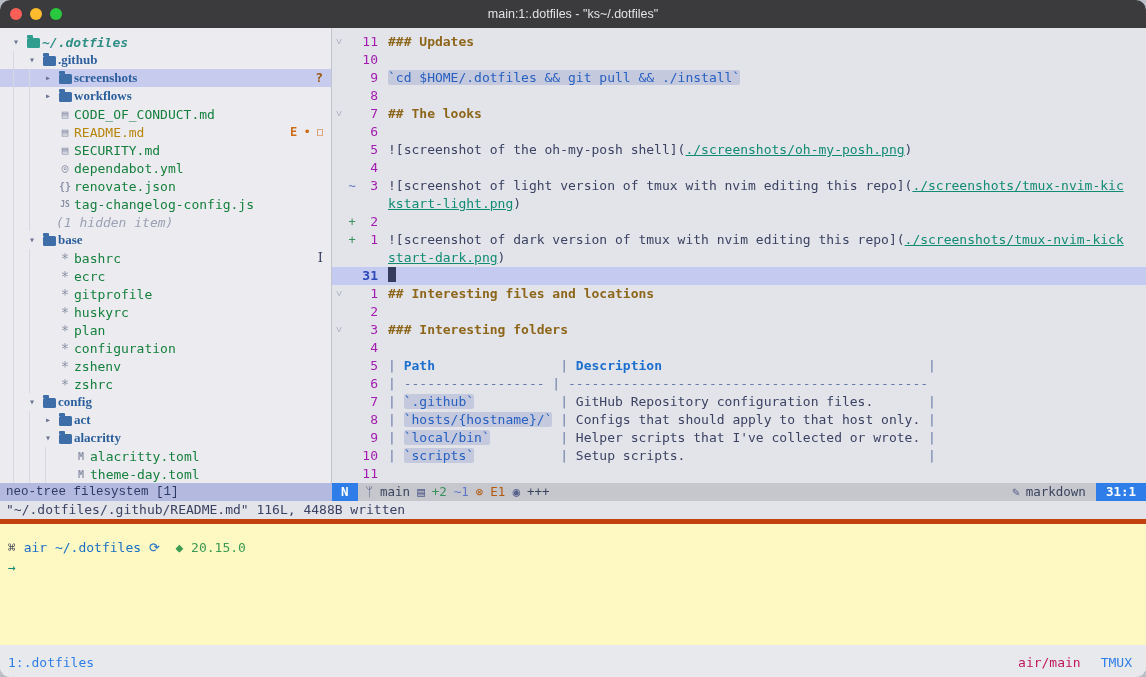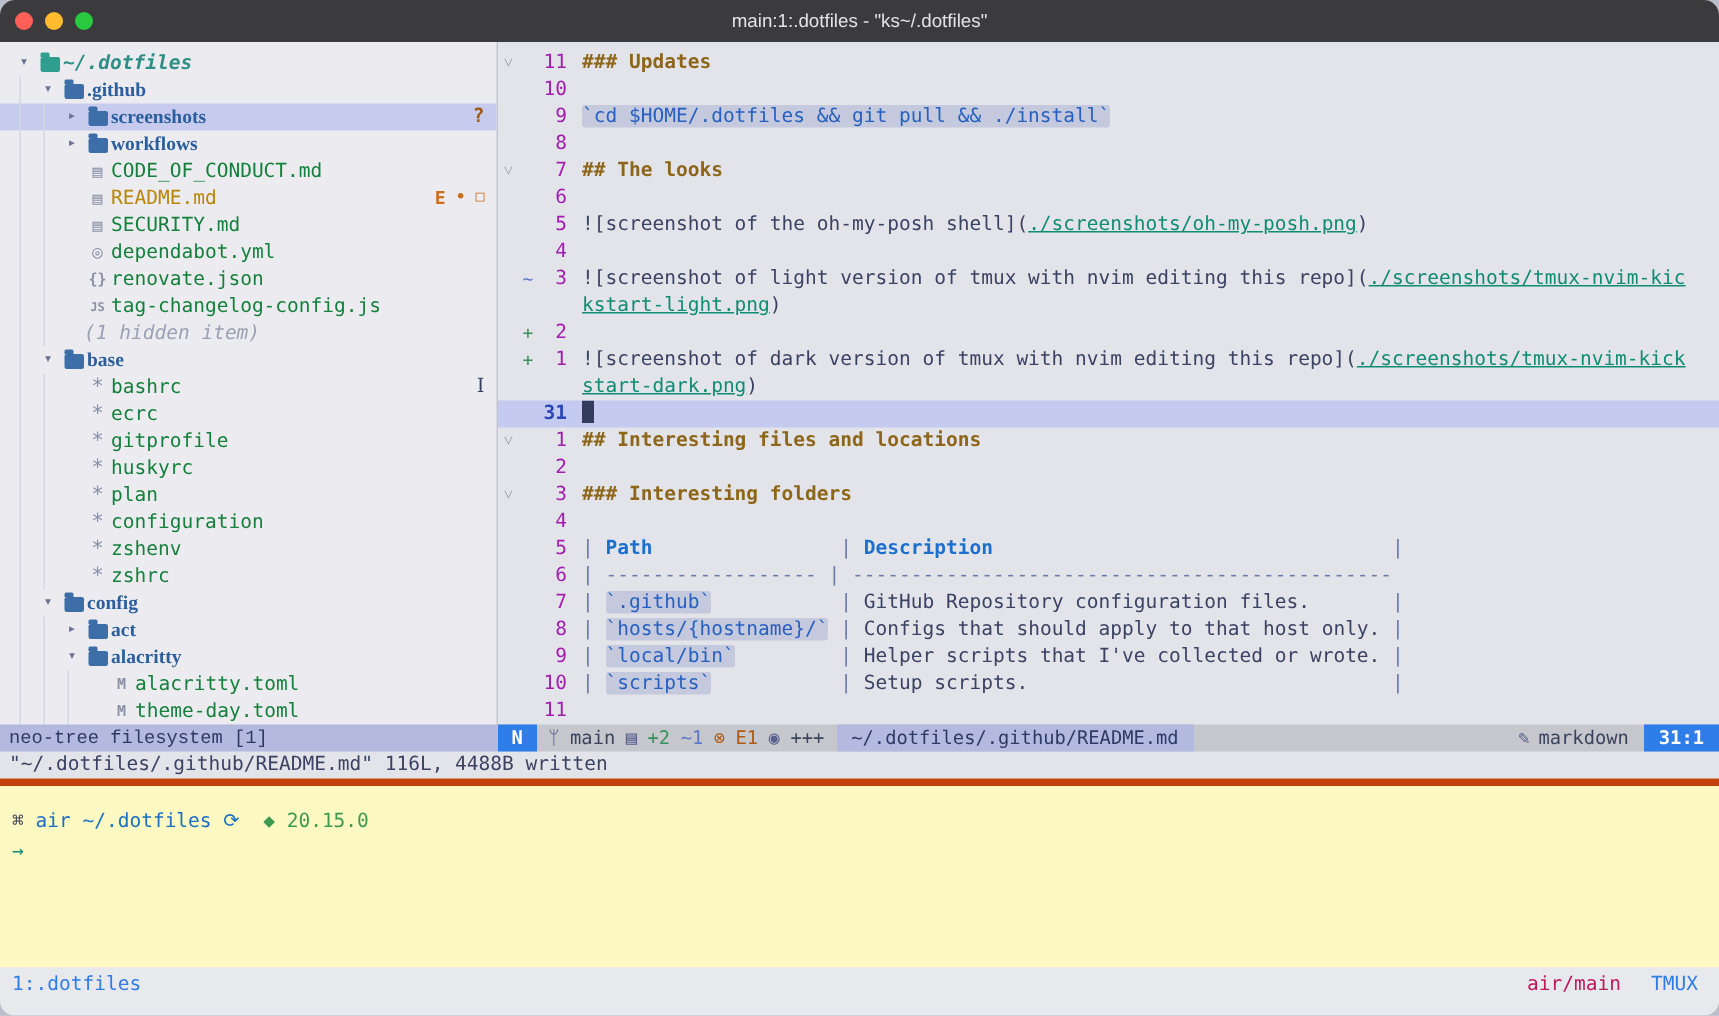--- a/index.html
+++ b/index.html
@@ -67,21 +67,21 @@
   .seg-path{background:#b4b9df;color:#2e3a66;padding:0 10px;white-space:pre;}
   .fill{flex:1;}
   .seg-ft{padding:0 10px;display:flex;gap:6px;align-items:center;}
   .seg-pos{background:#2e7de9;color:#fff;padding:0 10px;font-weight:bold;}
   
   .cmdline{height:18px;font-size:13px;line-height:18px;padding-left:6px;color:#3b4263;background:#e3e4e9;white-space:pre;}
   .shell{height:126px;background:#fef9c3;border-top:5px solid #c2410c;padding:14px 0 0 8px;}
   .promptline{height:20px;font-size:13px;line-height:20px;white-space:pre;}
   .p-dark{color:#3a3f52;} .p-blue{color:#1a6fc4;} .p-green{color:#3d9a50;}
   .arrowline{height:20px;font-size:13px;line-height:20px;color:#118c74;}
-  .tmuxbar{height:32px;background:#e8e9ed;display:flex;align-items:flex-start;padding:3px 14px 0 8px;font-size:13px;line-height:18px;}
+  .tmuxbar{height:32px;background:#e8e9ed;display:flex;align-items:center;padding:3px 14px 0 8px;font-size:13px;line-height:18px;}
   .tmux-left{color:#2e7de9;}
   .tmux-right{margin-left:auto;display:flex;gap:20px;}
   .tmux-session{color:#be185d;margin-left:13px;}
   .tmux-badge{color:#2e7de9;}
 </style>
 </head>
 <body>
 
 <div class="window">
 
@@ -457,21 +457,20 @@
         <span class="sl-icon">ᛘ</span>
         <span>main</span>
         <span class="sl-icon">▤</span>
         <span class="sl-add">+2</span>
         <span class="sl-chg">~1</span>
         <span class="sl-err">⊗</span>
         <span class="sl-err">E1</span>
         <span class="sl-icon">◉</span>
         <span>+++</span>
       </span>
-      <span class="seg-path">~/.dotfiles/.github/README.md</span>
       <span class="fill"></span>
       <span class="seg-ft">
         <span class="sl-icon">✎</span>
         <span>markdown</span>
       </span>
       <span class="seg-pos">31:1</span>
     </div>
   </div>
 
   <div class="cmdline">"~/.dotfiles/.github/README.md" 116L, 4488B written</div>

